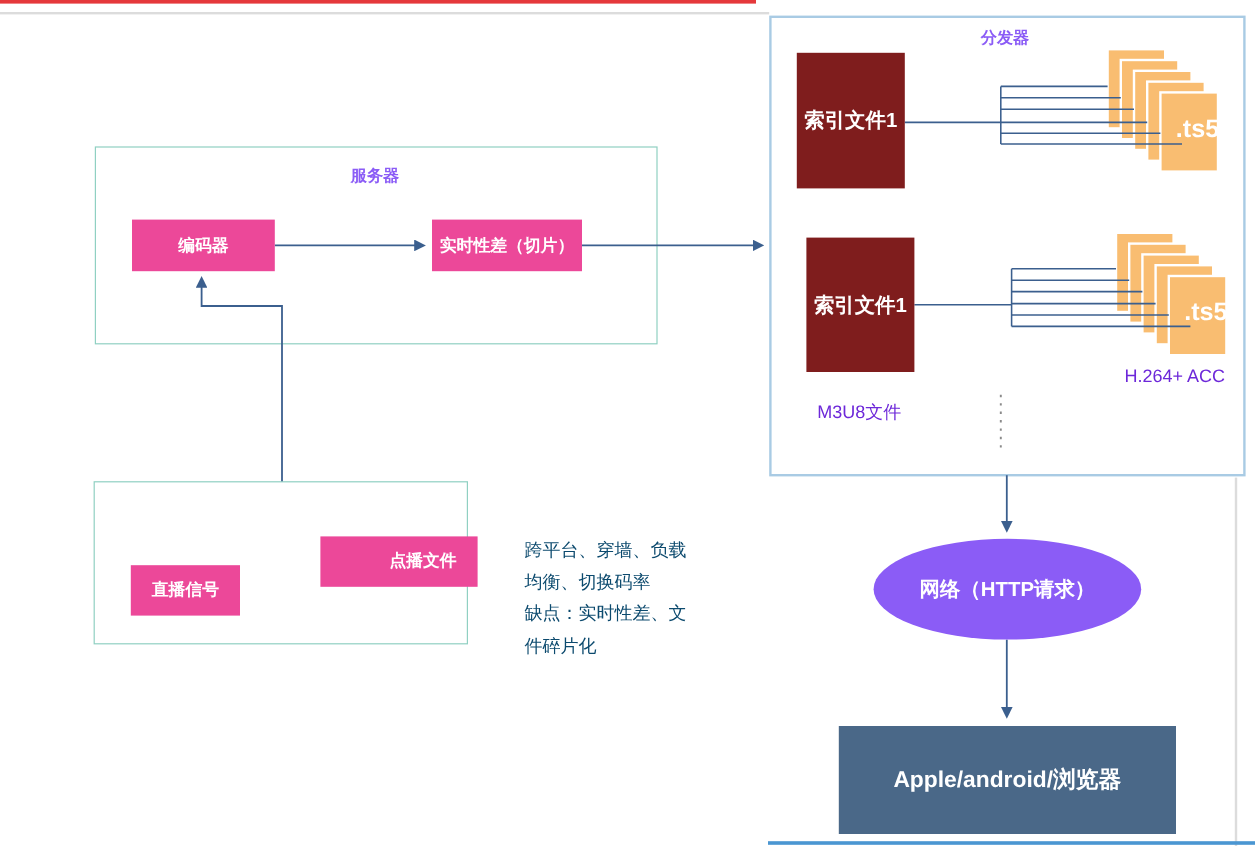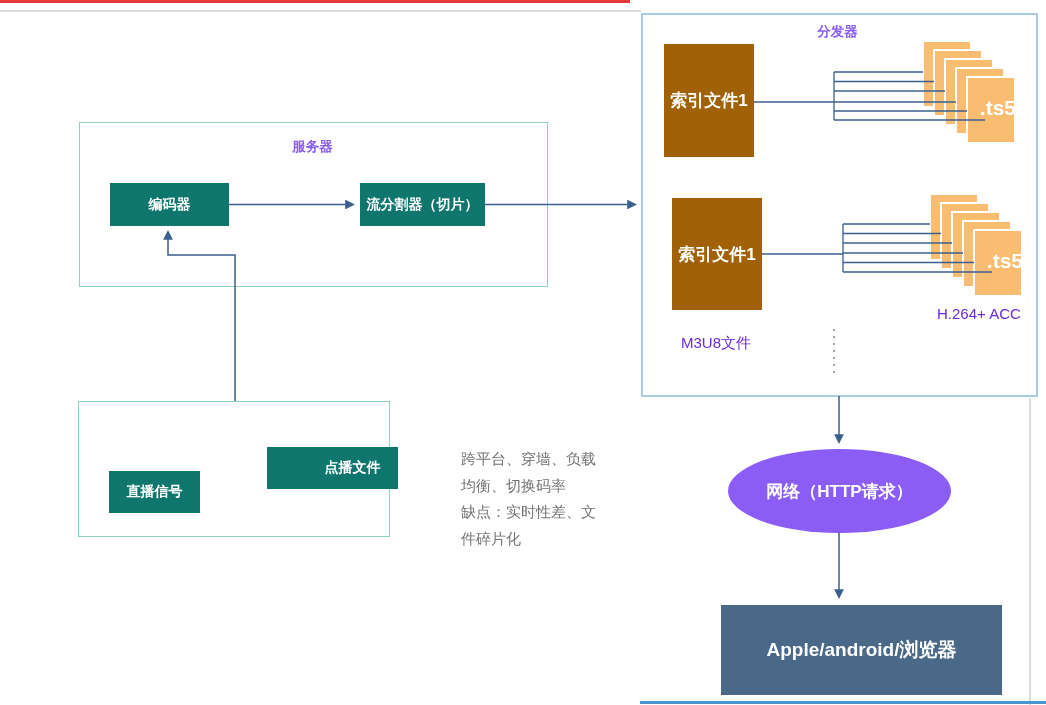--- a/index.html
+++ b/index.html
@@ -4,31 +4,31 @@
 <style>
   html,body{margin:0;padding:0;background:#fff;}
   .page{
     position:relative;width:1046px;height:705px;background:#ffffff;overflow:hidden;
     font-family:"Liberation Sans","DejaVu Sans",sans-serif;
   }
   .abs{position:absolute;}
   .outline-teal{border:1.5px solid #90d0c2;background:transparent;}
   .outline-blue{border:2px solid #a9cbe4;background:transparent;}
   .node-teal{
-    background:#0f766e;color:#ffffff;font-weight:bold;font-size:14px;
+    background:#ec4899;color:#ffffff;font-weight:bold;font-size:14px;
     display:flex;align-items:center;justify-content:center;text-align:center;
   }
   .node-orange{
-    background:#a16207;color:#ffffff;font-weight:bold;font-size:17px;
+    background:#7f1d1d;color:#ffffff;font-weight:bold;font-size:17px;
     display:flex;align-items:center;justify-content:center;text-align:center;
   }
   .frame-label{
     color:#8b5cf6;font-weight:bold;font-size:13.5px;text-align:center;
   }
-  .red-note{color:#737373;font-size:15px;line-height:26.5px;white-space:nowrap;margin-left:24px;}
+  .red-note{color:#0c4a6e;font-size:15px;line-height:26.5px;white-space:nowrap;}
   .red-note span{display:block;}
   .red-label{color:#6d28d9;font-size:15px;white-space:nowrap;}
   .ts-label{
     color:#ffffff;font-weight:bold;font-size:21px;text-align:right;white-space:nowrap;
   }
   .ellipse{
     background:#8b5cf6;border-radius:50%;color:#ffffff;font-weight:bold;font-size:17px;
     display:flex;align-items:center;justify-content:center;text-align:center;
   }
   .client-box{
@@ -102,21 +102,21 @@
     <path d="M485,204.5 H634" stroke="#3b5f8e" stroke-width="1.5" fill="none" marker-end="url(#arrow)"></path>
     <path d="M839,396 V441" stroke="#3b5f8e" stroke-width="1.5" fill="none" marker-end="url(#arrow)"></path>
     <path d="M839,533 V596" stroke="#3b5f8e" stroke-width="1.5" fill="none" marker-end="url(#arrow)"></path>
 
     <path d="M834,329 V378" stroke="#8a8a8a" stroke-width="1.6" fill="none" stroke-dasharray="2 5"></path>
   </svg>
 
   <div class="abs outline-teal" style="left:79px;top:122px;width:467px;height:163px;"></div>
   <div class="abs frame-label z2" style="left:79px;top:138px;width:467px;">服务器</div>
   <div class="abs node-teal z2" style="left:110px;top:183px;width:119px;height:43px;">编码器</div>
-  <div class="abs node-teal z2" style="left:360px;top:183px;width:125px;height:43px;">流分割器（切片）</div>
+  <div class="abs node-teal z2" style="left:360px;top:183px;width:125px;height:43px;">实时性差（切片）</div>
 
   <div class="abs outline-teal" style="left:78px;top:401px;width:310px;height:134px;"></div>
   <div class="abs node-teal z2" style="left:109px;top:471px;width:91px;height:42px;">直播信号</div>
   <div class="abs node-teal z2" style="left:267px;top:447px;width:91px;height:42px;padding-left:40px;">点播文件</div>
 
   <div class="abs red-note z2" style="left:437px;top:446px;">
     <span>跨平台、穿墙、负载</span>
     <span>均衡、切换码率</span>
     <span>缺点：实时性差、文</span>
     <span>件碎片化</span>
@@ -129,15 +129,15 @@
   <div class="abs node-orange z2" style="left:672px;top:198px;width:90px;height:112px;">索引文件1</div>
 
   <div class="abs ts-label z2" style="left:960px;top:96px;width:56px;">.ts5</div>
   <div class="abs ts-label z2" style="left:967px;top:249px;width:56px;">.ts5</div>
 
   <div class="abs red-label z2" style="left:937px;top:305px;">H.264+ ACC</div>
   <div class="abs red-label z2" style="left:681px;top:334px;">M3U8文件</div>
 
   <div class="abs ellipse z2" style="left:728px;top:449px;width:223px;height:84px;">网络（HTTP请求）</div>
 
-  <div class="abs client-box z2" style="left:699px;top:605px;width:281px;height:90px;margin-left:22px;">Apple/android/浏览器</div>
+  <div class="abs client-box z2" style="left:699px;top:605px;width:281px;height:90px;">Apple/android/浏览器</div>
 
 </div>
 
 </body></html>

